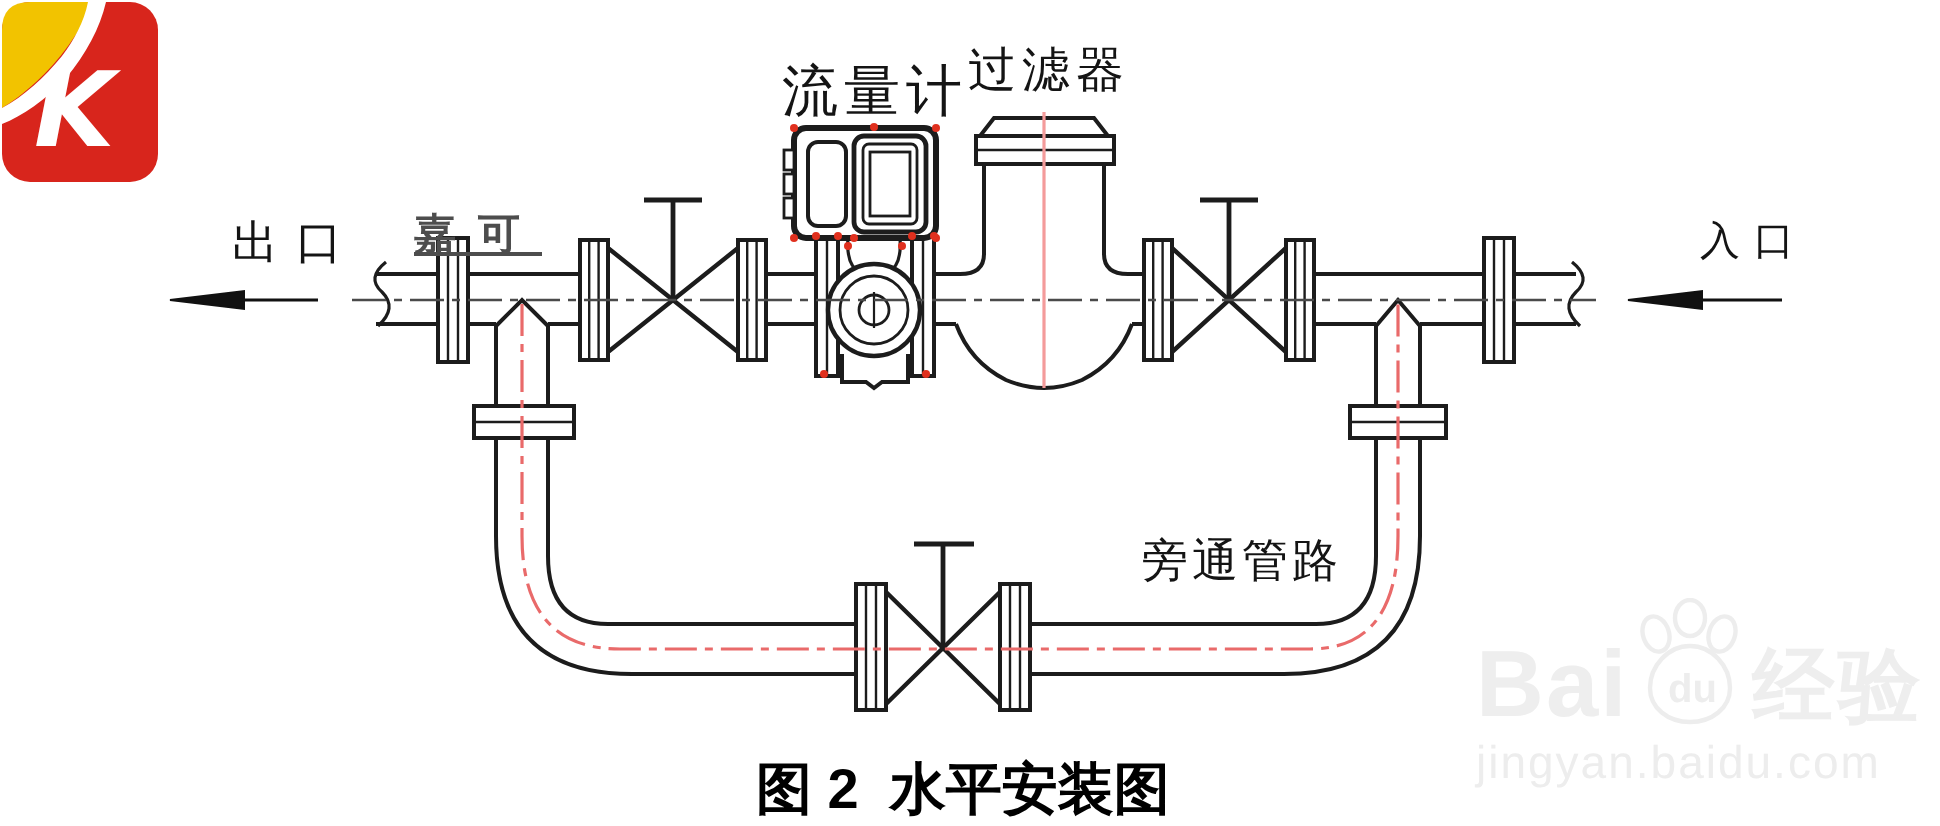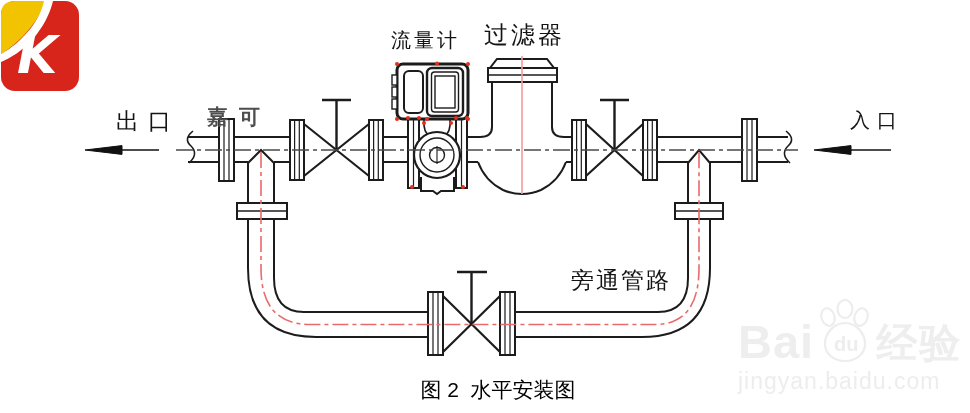--- a/index.html
+++ b/index.html
@@ -5,34 +5,34 @@
   html,body { margin:0; padding:0; background:#fff; }
   .stage {
     position:relative; width:970px; height:413px; background:#ffffff;
     overflow:hidden; font-family:"Liberation Sans", sans-serif;
   }
   .stage svg { position:absolute; left:0; top:0; }
   .lbl {
     position:absolute; color:#141414; white-space:nowrap;
     font-family:"Liberation Serif", serif;
   }
-  .lbl-flowmeter { left:391px; top:27px;  font-size:20px; letter-spacing:3px; }
+  .lbl-flowmeter { left:391px; top:27px;  font-size:28px; letter-spacing:3px; }
   .lbl-filter    { left:484px; top:19px;  font-size:24px; letter-spacing:3px; }
   .lbl-outlet    { left:116px; top:106px; font-size:23px; letter-spacing:9px; }
   .lbl-inlet     { left:850px; top:107px; font-size:20px; letter-spacing:7px; }
   .lbl-bypass    { left:571px; top:265px; font-size:23px; letter-spacing:2px; }
   .caption {
-    position:absolute; left:378px; top:376px; width:240px; text-align:center;
-    font-size:21px; font-weight:normal; color:#000; white-space:pre;
+    position:absolute; left:378px; top:376px; width:240px; 
+    font-size:28px; font-weight:bold; color:#000; white-space:pre;
     font-family:"Liberation Sans", sans-serif;
   }
   .logo-box { position:absolute; left:195px; top:12px; width:80px; height:92px; }
   .brand {
     position:absolute; left:207px; top:103px; font-size:21px; font-weight:bold;
-    color:#4d4d4d; letter-spacing:11px; white-space:nowrap;
+    color:#4d4d4d; letter-spacing:11px; white-space:nowrap;text-decoration:underline;
   }
   .wm { position:absolute; left:738px; top:299px; color:#eeeeee; }
   .wm-row { display:flex; align-items:flex-end; height:66px; }
   .wm-bai { font-size:47px; font-weight:bold; line-height:1; letter-spacing:1px; }
   .wm-jy  { font-size:41px; font-weight:bold; line-height:1.05; margin-left:4px; letter-spacing:2px; }
   .wm-url { font-size:23px; letter-spacing:1px; margin-top:3px; color:#ededed; }
   .wm svg { position:static; }
 </style>
 </head>
 <body>

